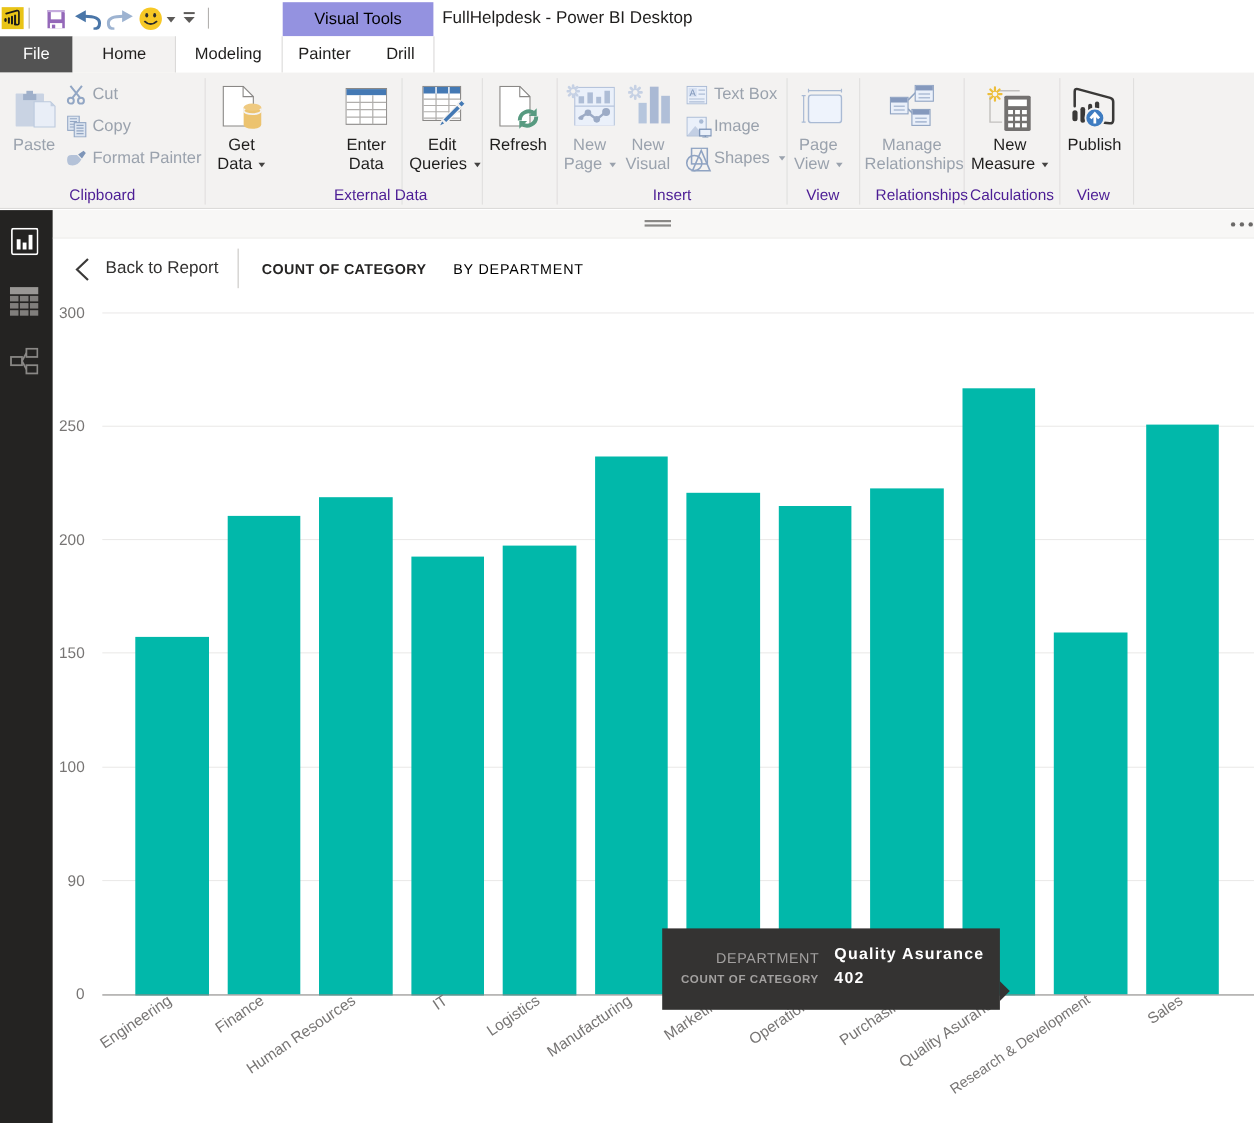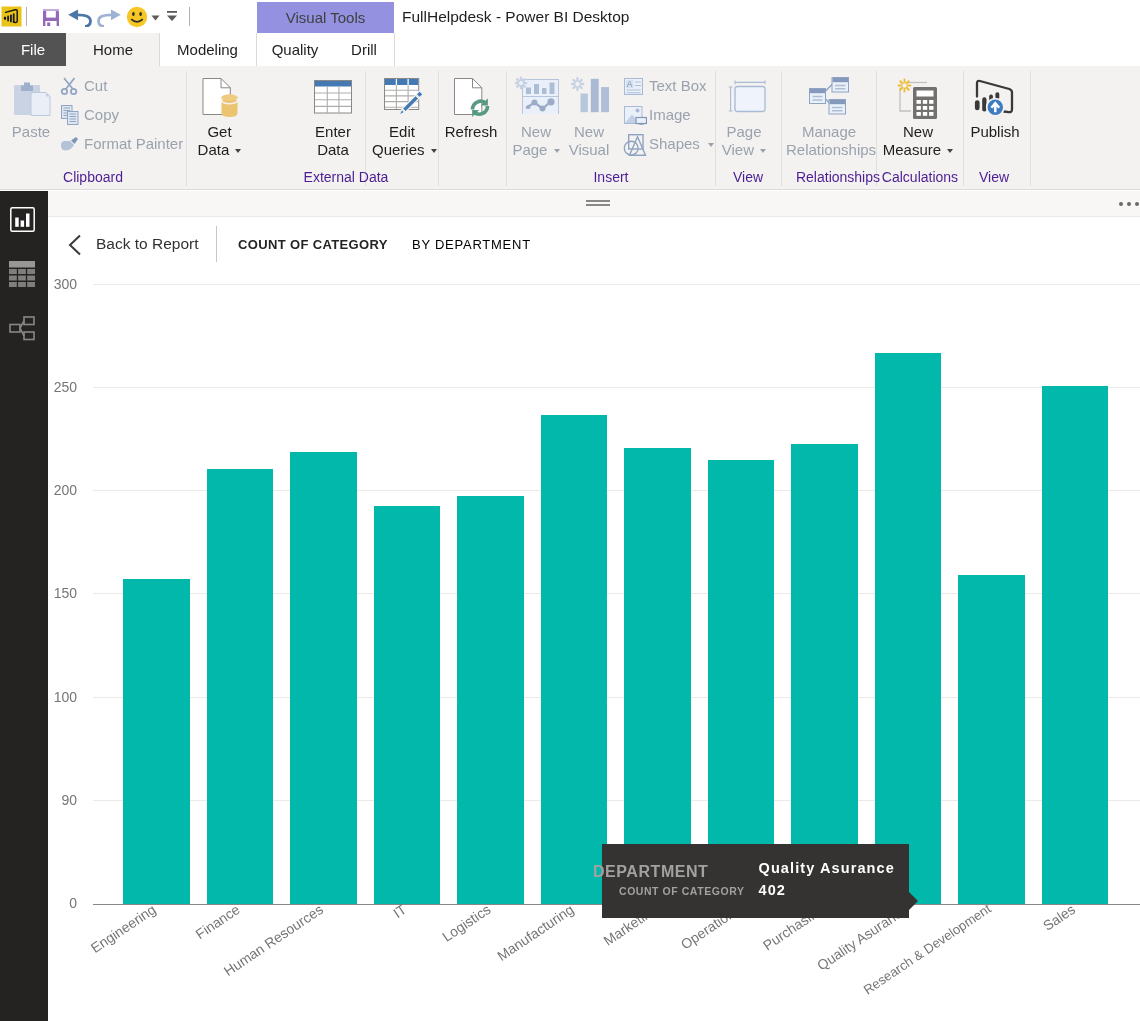--- a/index.html
+++ b/index.html
@@ -69,31 +69,31 @@
   </svg>
   <svg class="abs" style="left:150.5px;top:15px" width="9" height="6" viewBox="0 0 9 6">
       <path d="M0.5 0.5 H8.5 L4.5 5.5 Z" fill="#5c5a58"></path>
     </svg>
   <svg class="abs" style="left:165.5px;top:11px" width="12" height="11" viewBox="0 0 12 11">
     <rect x="1" y="0" width="10" height="1.8" fill="#5c5a58"></rect>
     <path d="M1 4.5 H11 L6 10 Z" fill="#5c5a58"></path>
   </svg>
   <div class="abs" style="left:189px;top:7px;width:1px;height:19px;background:#b3b1af"></div>
 
-  <div class="abs" style="left:257px;top:2px;width:137px;height:31px;background:#9492e0;color:#404040;font-size:15px;text-align:center;line-height:31px">Visual Tools</div>
+  <div class="abs" style="left:257px;top:2px;width:137px;height:31px;background:#9492e0;color:#000000;font-size:15px;text-align:center;line-height:31px">Visual Tools</div>
   <div class="abs" style="left:402px;top:0;height:33px;line-height:33px;font-size:15.5px;color:#1f1e1d">FullHelpdesk - Power BI Desktop</div>
 </div>
 <div id="tabs">
   <div class="abs" style="left:0;top:0;width:66px;height:33px;background:#535353;color:#fff;font-size:15px;text-align:center;line-height:33px">File</div>
   <div class="abs" style="left:66px;top:0;width:94px;height:33px;background:#f3f2f1;border-right:1px solid #dbdad9"></div>
   <div class="tabtxt" style="left:66px;width:94px;">Home</div>
   <div class="tabtxt" style="left:160px;width:95px;">Modeling</div>
   <div class="abs" style="left:256px;top:0;width:1px;height:33px;background:#dbdad9"></div>
   <div class="abs" style="left:394px;top:0;width:1px;height:33px;background:#dbdad9"></div>
-  <div class="tabtxt" style="left:262px;width:66px;">Quality</div>
+  <div class="tabtxt" style="left:262px;width:66px;">Painter</div>
   <div class="tabtxt" style="left:336px;width:56px;">Drill</div>
 </div>
 <div id="ribbon">
   <div class="rsep" style="left:186px"></div>
   <div class="rsep" style="left:365px"></div>
   <div class="rsep" style="left:438px"></div>
   <div class="rsep" style="left:506px"></div>
   <div class="rsep" style="left:715px"></div>
   <div class="rsep" style="left:781px"></div>
   <div class="rsep" style="left:876px"></div>
@@ -409,17 +409,17 @@
   <div class="xlab" style="right:572.3px;top:683.5px">Manufacturing</div>
   <div class="xlab" style="right:488.8px;top:683.5px">Marketing</div>
   <div class="xlab" style="right:405.3px;top:683.5px">Operations</div>
   <div class="xlab" style="right:321.8px;top:683.5px">Purchasing</div>
   <div class="xlab" style="right:238.3px;top:683.5px">Quality Asurance</div>
   <div class="xlab" style="right:154.8px;top:683.5px;font-size:13.2px">Research &amp; Development</div>
   <div class="xlab" style="right:71.3px;top:683.5px">Sales</div>
 
   <div class="abs" style="left:554px;top:626.5px;width:306.5px;height:74px;background:#343332"></div>
   <div class="abs" style="left:860.5px;top:674.5px;width:0;height:0;border-top:9px solid transparent;border-bottom:9px solid transparent;border-left:9.8px solid #343332"></div>
-  <div class="abs" style="left:545px;top:645.5px;font-size:16px;letter-spacing:0.55px;color:#a3a1a0;font-weight:bold">DEPARTMENT</div>
+  <div class="abs" style="left:603px;top:645.5px;font-size:13px;letter-spacing:0.55px;color:#a3a1a0;font-weight:normal">DEPARTMENT</div>
   <div class="abs" style="left:710.5px;top:642.5px;font-size:14.5px;letter-spacing:1.1px;color:#fff;font-weight:bold">Quality Asurance</div>
   <div class="abs" style="left:571px;top:668px;font-size:10.5px;letter-spacing:0.55px;color:#a3a1a0;font-weight:bold">COUNT OF CATEGORY</div>
   <div class="abs" style="left:710.5px;top:665px;font-size:14.5px;letter-spacing:1.1px;color:#fff;font-weight:bold">402</div>
 </div>
 
 </body></html>

